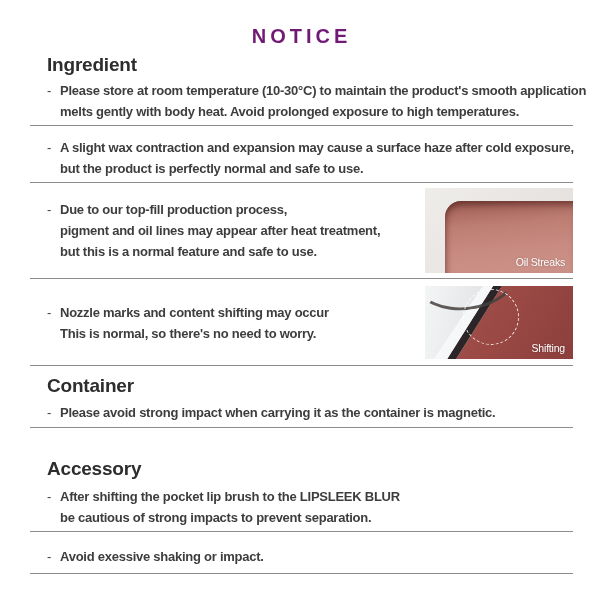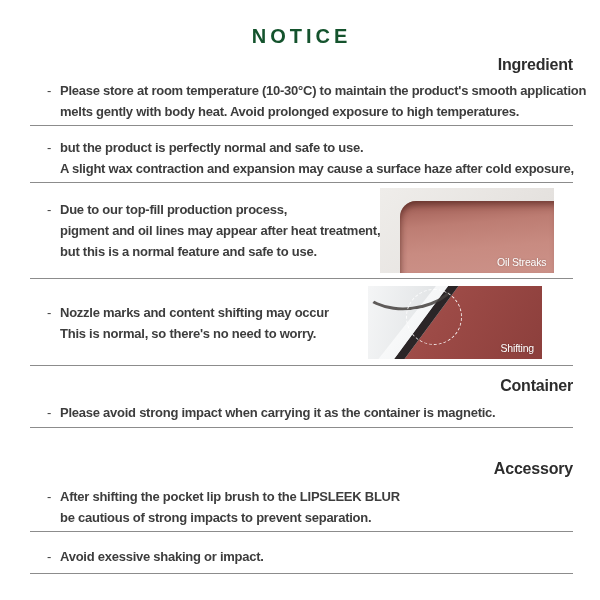--- a/index.html
+++ b/index.html
@@ -6,34 +6,34 @@
   .page {
     position:relative; box-sizing:border-box;
     width:600px; height:600px; background:#ffffff; overflow:hidden;
     padding:25px 27px 0 30px;
     font-family:"Liberation Sans", sans-serif;
     color:#3d3d3d;
   }
   .title {
     margin:0; text-align:center;
     font-size:20px; line-height:22px; font-weight:700;
-    letter-spacing:4px; color:#14532d;
+    letter-spacing:4px; color:#701a75;
   }
   .sec-heading {
     padding-left:17px;
-    font-size:16px; line-height:16px; font-weight:700;
-    letter-spacing:-0.2px; color:#2d2d2d;text-align:right;
+    font-size:19px; line-height:16px; font-weight:700;
+    letter-spacing:-0.2px; color:#2d2d2d;
   }
   .bullet { display:flex; padding-left:17px; font-size:13px; line-height:21px; letter-spacing:-0.25px; }
   .dash { width:13px; flex:none; }
   .lines div { white-space:nowrap;font-weight:bold; }
   .divider { border:none; border-top:1px solid #8c8c8c; margin:0; }
   .row { display:flex; justify-content:space-between; align-items:center; }
   .row .bullet { padding-left:17px; }
-  .img { position:relative; flex:none; width:174px; margin-right:31px; overflow:hidden; }
+  .img { position:relative; flex:none; width:148px; overflow:hidden; }
   .img-oil { height:85px; background:linear-gradient(135deg,#efedea 0%,#e7e4e1 55%,#dfdcd9 100%); }
   .oil-well {
     position:absolute; left:20px; top:13px; right:-2px; bottom:-2px;
     border-top-left-radius:16px;
     background:linear-gradient(175deg,#8f544d 0%,#aa685f 12%,#bd7d73 32%,#c88b81 62%,#cc9289 100%);
     box-shadow:inset 0 6px 7px -2px rgba(70,25,20,.5), inset 4px 0 6px -3px rgba(70,25,20,.4);
   }
   .img-shift { height:73px; background:linear-gradient(100deg,#f4f5f6 0%,#dcdfe1 50%,#c7cacd 100%); }
   .shift-red {
     position:absolute; inset:0;
@@ -98,22 +98,22 @@
       <div>Please store at room temperature (10-30°C) to maintain the product's smooth application</div>
       <div>melts gently with body heat. Avoid prolonged exposure to high temperatures.</div>
     </span>
   </div>
 
   <hr class="divider mt-hr1">
 
   <div class="bullet mt-b2">
     <span class="dash">-</span>
     <span class="lines">
+      <div>A slight wax contraction and expansion may cause a surface haze after cold exposure,</div>
       <div>but the product is perfectly normal and safe to use.</div>
-      <div>A slight wax contraction and expansion may cause a surface haze after cold exposure,</div>
     </span>
   </div>
 
   <hr class="divider mt-hr2">
 
   <div class="row mt-row1">
     <div class="bullet">
       <span class="dash">-</span>
       <span class="lines">
         <div>Due to our top-fill production process,</div>

